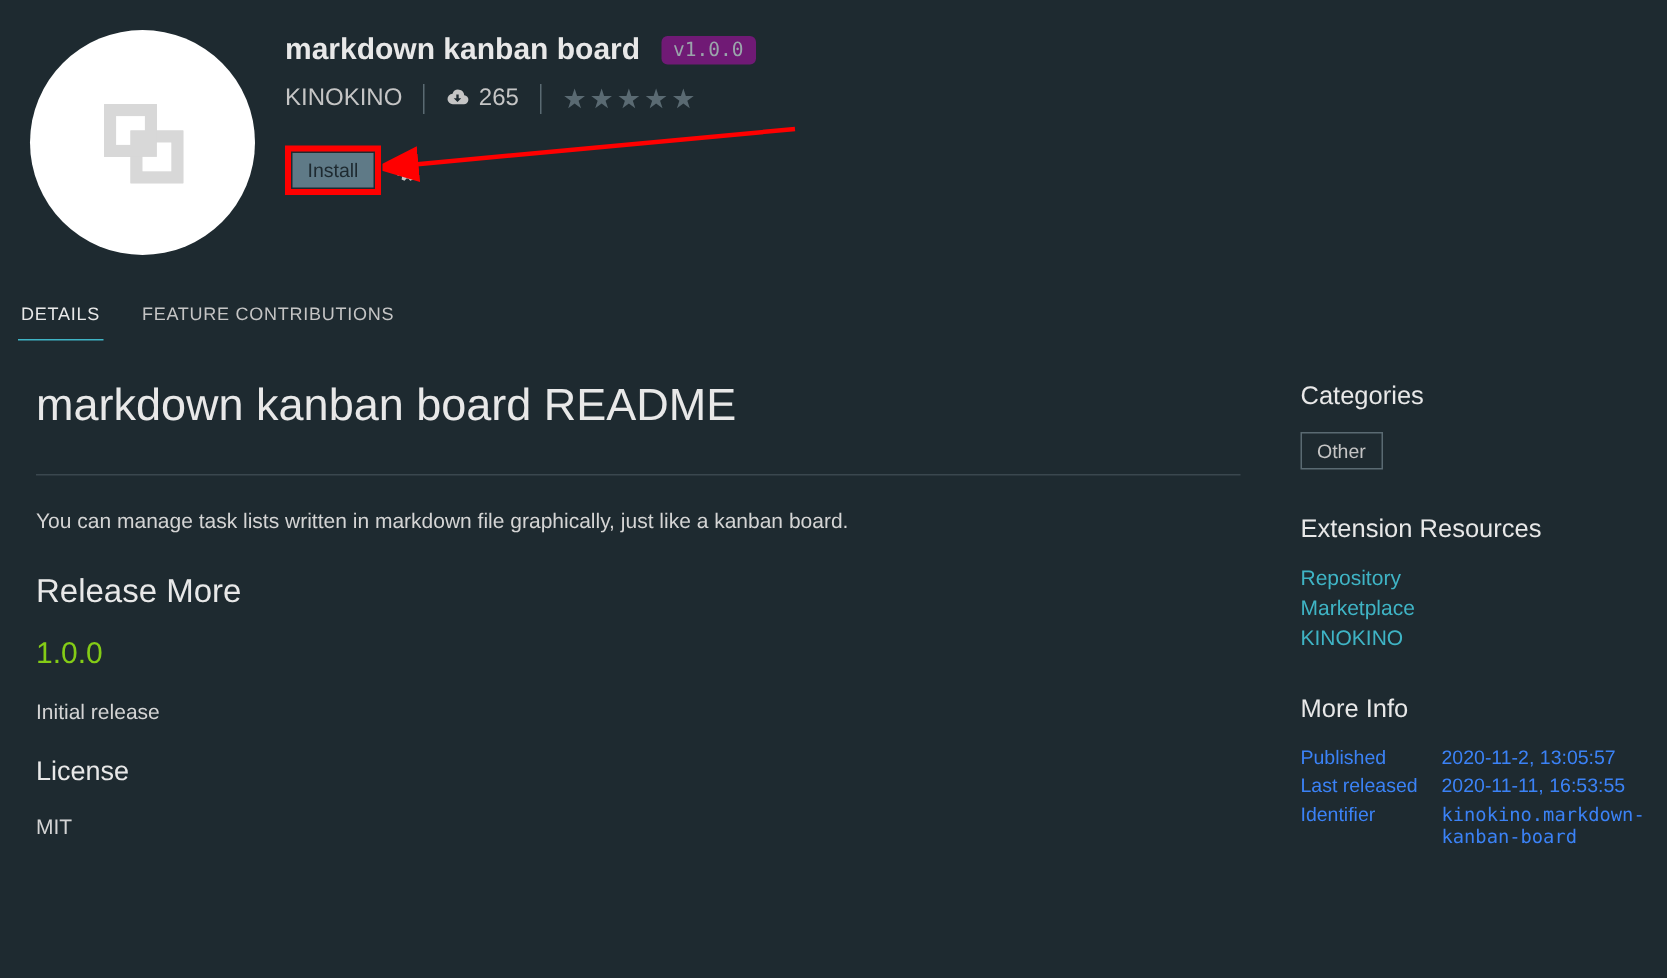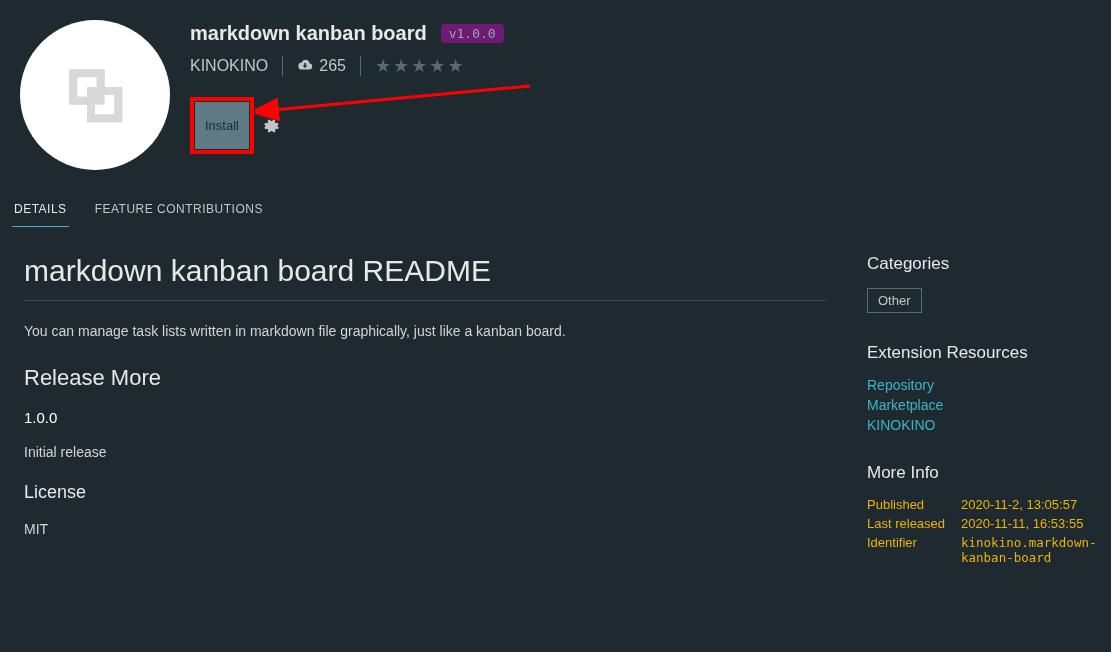--- a/index.html
+++ b/index.html
@@ -80,21 +80,21 @@
   }
   .install-wrap {
     border: 4px solid #ff0000;
     padding: 1px;
     position: relative;
   }
   .install-btn {
     background: #5f7a87;
     color: #1e2a30;
     border: none;
-    padding: 16px 10px;
+    padding: 4px 10px;
     font-size: 13px;
     cursor: pointer;
     font-family: inherit;
   }
   .gear { color: #c5c5c5; cursor: pointer; display:inline-flex; align-items:center; }
 
   .annotation-arrow {
     position: absolute;
     left: 255px;
     top: 82px;
@@ -123,27 +123,27 @@
     padding: 26px 24px 0 24px;
     gap: 40px;
   }
   .main { flex: 1; }
   .side { width: 220px; flex-shrink: 0; }
 
   .readme-title {
     font-size: 30px;
     font-weight: 400;
     color: #e8e8e8;
-    padding-bottom: 12px;
+    padding-bottom: 28px;
     border-bottom: 1px solid #3a474e;
     margin-bottom: 22px;
   }
   .para { color: #d4d4d4; font-size: 14px; margin-bottom: 26px; }
   .h2 { font-size: 22px; font-weight: 400; color: #e8e8e8; margin-bottom: 18px; }
-  .h3 { font-size: 15px; color: #ffffff; margin-bottom: 18px; }
+  .h3 { font-size: 20px; color: #84cc16; margin-bottom: 18px; }
   .plain { font-size: 14px; color: #d4d4d4; margin-bottom: 22px; }
 
   .side-heading {
     font-size: 17px;
     color: #e8e8e8;
     margin-bottom: 14px;
   }
   .cat-chip {
     display: inline-block;
     border: 1px solid #5a6a72;
@@ -158,21 +158,21 @@
     font-size: 14px;
     cursor: pointer;
     margin-bottom: 4px;
   }
   .info-grid {
     display: grid;
     grid-template-columns: 90px 1fr;
     row-gap: 4px;
     column-gap: 4px;
     font-size: 13px;
-    color: #eab308;
+    color: #3b82f6;
   }
   .info-grid .mono { font-family: Consolas, monospace; font-size: 12.5px; }
 </style>
 </head>
 <body>
 
 <div class="header">
   <div class="ext-icon">
     <svg viewBox="0 0 100 100">
       <rect x="18" y="18" width="44" height="44" fill="#d8d8d8"></rect>

